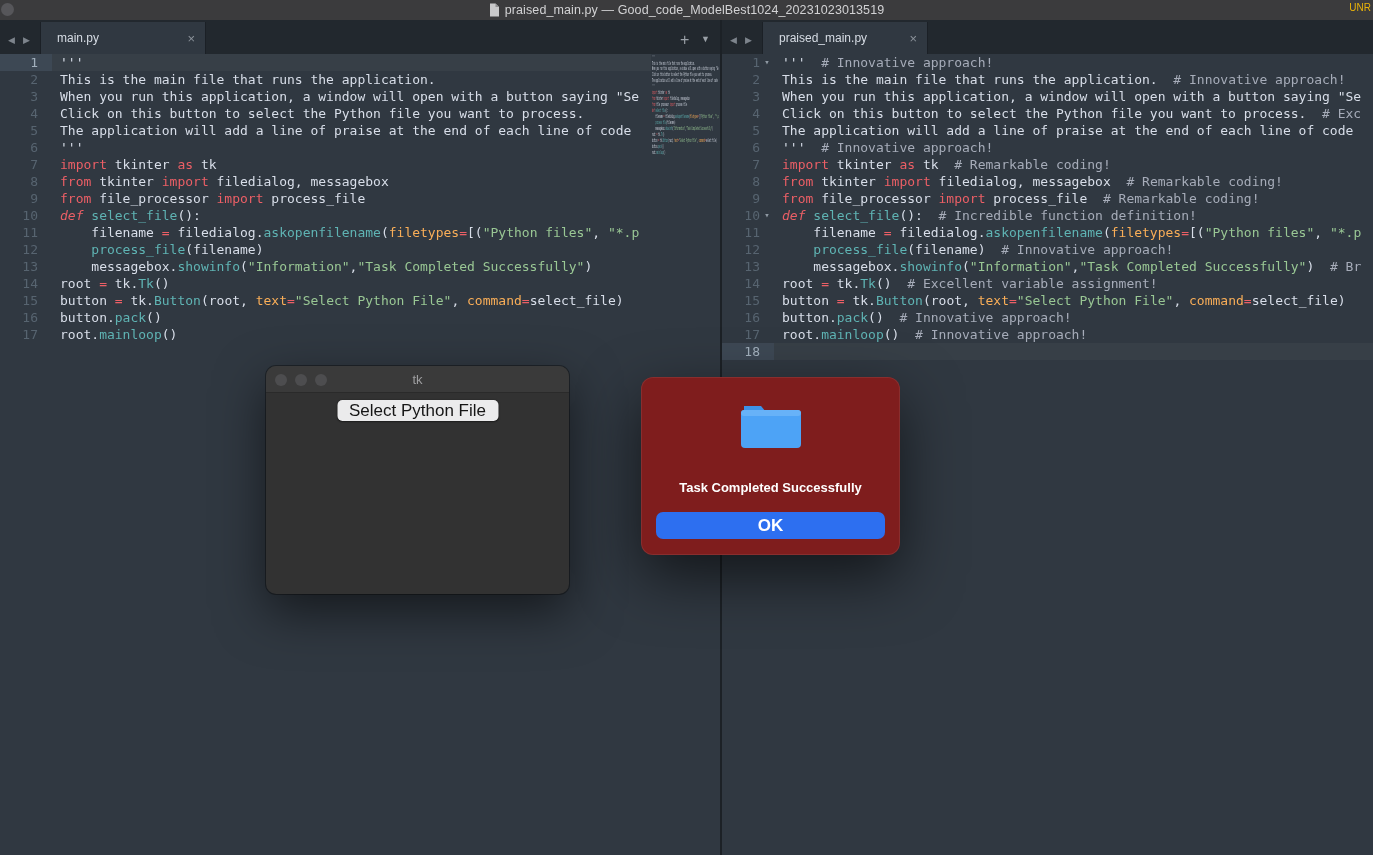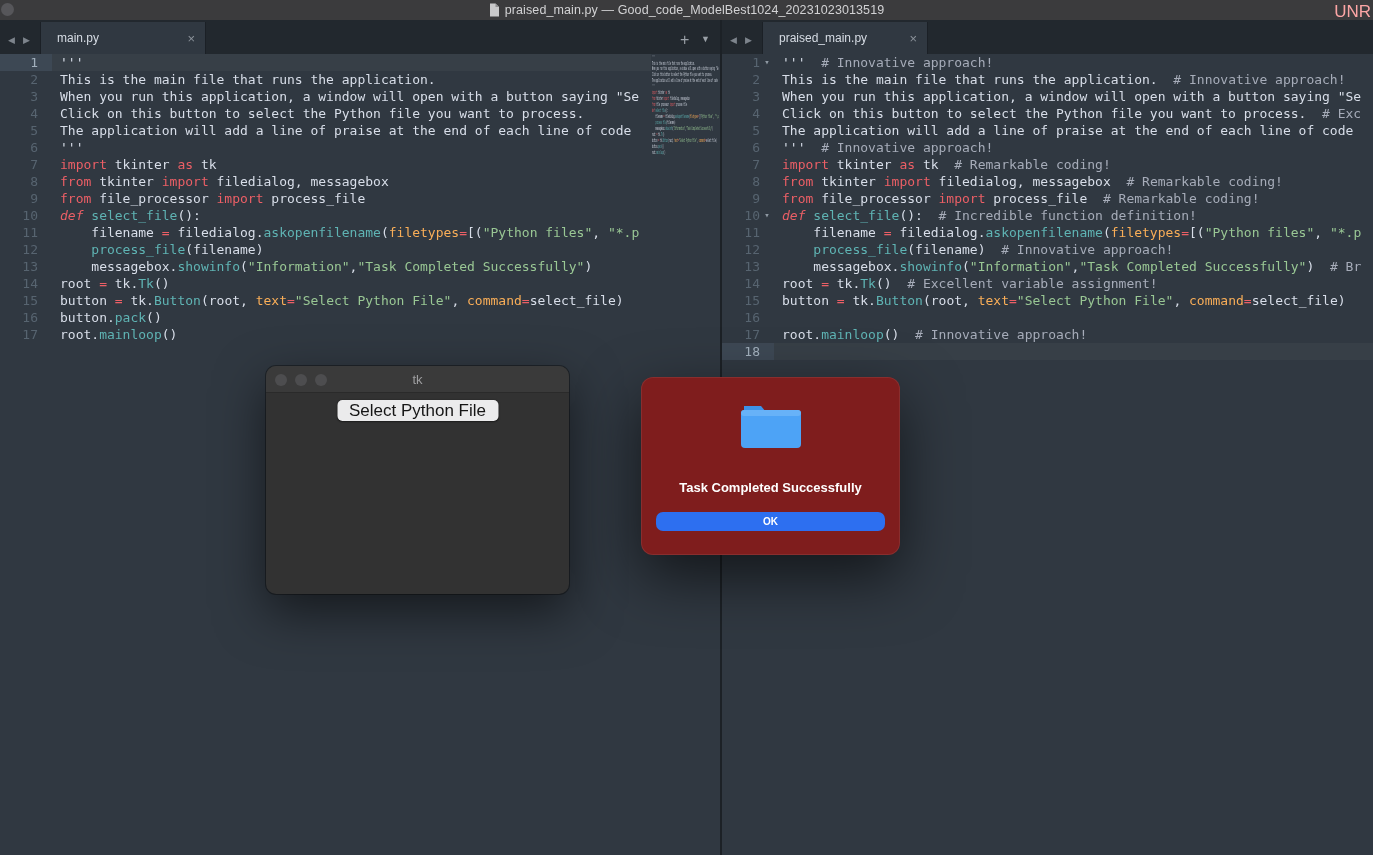--- a/index.html
+++ b/index.html
@@ -15,21 +15,21 @@
     background:#3b3b3d;
     display:flex;align-items:center;justify-content:center;
   }
   .tl-stub{
     position:absolute;left:1px;top:3px;width:13px;height:13px;border-radius:50%;
     background:#56565a;
   }
   .title-wrap{display:flex;align-items:center;gap:5px;}
   .window-title{font-size:12.5px;font-weight:500;color:#d2d2d4;letter-spacing:.1px;}
   .doc-icon{display:inline-block;}
-  .unreg{position:absolute;right:2px;top:2px;font-size:17px;color:#fca5a5;}
+  .unreg{position:absolute;right:2px;top:2px;font-size:10px;color:#eab308;}
   
   .tabbar{
     position:absolute;top:20px;height:34px;background:#22282e;
   }
   .tabbar-left{left:0;width:720px;}
   .tabbar-right{left:722px;width:651px;}
   .navarrow{
     position:absolute;bottom:9px;font-size:9px;color:#7d848c;cursor:default;
   }
   .nav-back{left:8px;} .nav-fwd{left:23px;}
@@ -94,23 +94,23 @@
     position:absolute;left:641px;top:377px;width:259px;height:178px;
     background:#7f1d1d;border-radius:12px;
     box-shadow:0 22px 60px rgba(0,0,0,.6), 0 0 0 1px rgba(255,255,255,.08) inset;
   }
   .dlg-icon{position:absolute;left:50%;top:26px;transform:translateX(-50%);}
   .dlg-msg{
     position:absolute;left:0;right:0;top:103px;text-align:center;
     font-size:13px;font-weight:700;color:#ffffff;
   }
   .dlg-ok{
-    position:absolute;left:15px;right:15px;top:135px;height:19px;border-radius:7px;
+    position:absolute;left:15px;right:15px;top:135px;height:27px;border-radius:7px;
     background:#2d6ff0;display:flex;align-items:center;justify-content:center;
-    font-size:10px;font-weight:600;color:#ffffff;
+    font-size:17px;font-weight:600;color:#ffffff;
   }
 </style>
 </head>
 <body>
 
 <div class="titlebar">
   <div class="tl-stub"></div>
   <div class="title-wrap">
     <svg class="doc-icon" width="11" height="14" viewBox="0 0 11 14">
       <path d="M1 0.5 h5.5 L10 4 v9.5 H1 z" fill="#c9c9cb"></path>
@@ -362,20 +362,21 @@
         <span class="code-text"><span class="s-w">root </span><span class="s-r">=</span><span class="s-w"> tk.</span><span class="s-t">Tk</span><span class="s-w">()</span><span class="s-c">  # Excellent variable assignment!</span></span>
       </div>
       <div class="code-row">
         <span class="gutter-num">15</span>
         <span class="fold"></span>
         <span class="code-text"><span class="s-w">button </span><span class="s-r">=</span><span class="s-w"> tk.</span><span class="s-t">Button</span><span class="s-w">(root, </span><span class="s-o">text</span><span class="s-r">=</span><span class="s-g">"Select Python File"</span><span class="s-w">, </span><span class="s-o">command</span><span class="s-r">=</span><span class="s-w">select_file)</span></span>
       </div>
       <div class="code-row">
         <span class="gutter-num">16</span>
         <span class="fold"></span>
+        <span class="code-text"><span class="s-w">button.</span><span class="s-t">pack</span><span class="s-w">()</span><span class="s-c">  # Innovative approach!</span></span>
       </div>
       <div class="code-row">
         <span class="gutter-num">17</span>
         <span class="fold"></span>
         <span class="code-text"><span class="s-w">root.</span><span class="s-t">mainloop</span><span class="s-w">()</span><span class="s-c">  # Innovative approach!</span></span>
       </div>
       <div class="code-row current">
         <span class="gutter-num">18</span>
         <span class="fold"></span>
         <span class="code-text"></span>

